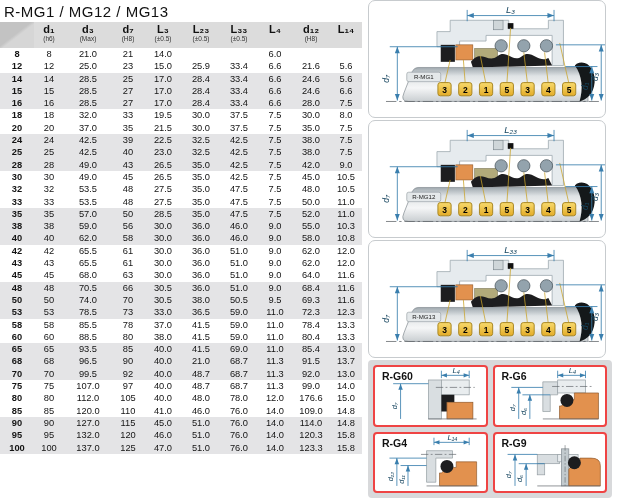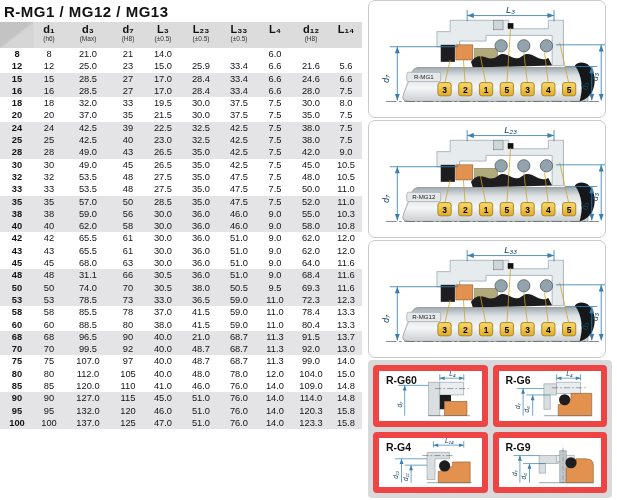--- a/index.html
+++ b/index.html
@@ -4,21 +4,21 @@
 <style>
   html,body{margin:0;padding:0;}
   body{
     width:617px;height:500px;overflow:hidden;background:#ffffff;
     font-family:"Liberation Sans","DejaVu Sans",sans-serif;color:#1a1a1a;
     display:flex;flex-direction:row;
   }
   
   .left{width:365px;flex:0 0 365px;}
   .page-title{
-    font-size:15px;font-weight:bold;letter-spacing:.5px;
+    font-size:15px;font-weight:normal;letter-spacing:.5px;
     padding:3px 0 2px 4px;height:17px;line-height:17px;color:#111;
   }
   table.spec{
     width:362px;border-collapse:collapse;table-layout:fixed;
   }
   table.spec col:nth-child(1){width:34px;}
   table.spec col:nth-child(2){width:30px;}
   table.spec col:nth-child(3){width:48px;}
   table.spec col:nth-child(4){width:32px;}
   table.spec col:nth-child(5){width:38px;}
@@ -48,21 +48,21 @@
     width:238px;height:118px;margin-bottom:2px;box-sizing:border-box;
     border:1px solid #c7cbce;border-radius:7px;background:#fff;overflow:hidden;
   }
   .seal-panel svg{display:block;width:100%;height:100%;}
   .seat-wrap{
     width:244px;height:138px;background:#d8d9db;border-radius:4px;
     box-sizing:border-box;padding:5px;
     display:grid;grid-template-columns:1fr 1fr;grid-template-rows:1fr 1fr;gap:5px;
   }
   .seat-panel{
-    position:relative;background:#fff;border:6px solid #ef4444;border-radius:4px;
+    position:relative;background:#fff;border:2px solid #ef4444;border-radius:4px;
     overflow:hidden;
   }
   .seat-label{
     position:absolute;top:3px;left:7px;font-size:10.5px;font-weight:bold;color:#111;
   }
   .seat-panel svg{display:block;width:100%;height:100%;}
   text{font-family:"Liberation Sans","DejaVu Sans",sans-serif;}
   .dim-text{font-style:italic;fill:#16455f;}
 </style>
 </head>
@@ -143,20 +143,32 @@
           <td>25.0</td>
           <td>23</td>
           <td>15.0</td>
           <td>25.9</td>
           <td>33.4</td>
           <td>6.6</td>
           <td>21.6</td>
           <td>5.6</td>
         </tr>
         <tr class="band">
+          <td>14</td>
+          <td>14</td>
+          <td>28.5</td>
+          <td>25</td>
+          <td>17.0</td>
+          <td>28.4</td>
+          <td>33.4</td>
+          <td>6.6</td>
+          <td>24.6</td>
+          <td>5.6</td>
+        </tr>
+        <tr class="band">
           <td>15</td>
           <td>15</td>
           <td>28.5</td>
           <td>27</td>
           <td>17.0</td>
           <td>28.4</td>
           <td>33.4</td>
           <td>6.6</td>
           <td>24.6</td>
           <td>6.6</td>
@@ -337,21 +349,21 @@
           <td>30.0</td>
           <td>36.0</td>
           <td>51.0</td>
           <td>9.0</td>
           <td>64.0</td>
           <td>11.6</td>
         </tr>
         <tr class="band">
           <td>48</td>
           <td>48</td>
-          <td>31.1</td>
+          <td>70.5</td>
           <td>66</td>
           <td>30.5</td>
           <td>36.0</td>
           <td>51.0</td>
           <td>9.0</td>
           <td>68.4</td>
           <td>11.6</td>
         </tr>
         <tr class="band">
           <td>50</td>
@@ -395,20 +407,32 @@
           <td>88.5</td>
           <td>80</td>
           <td>38.0</td>
           <td>41.5</td>
           <td>59.0</td>
           <td>11.0</td>
           <td>80.4</td>
           <td>13.3</td>
         </tr>
         <tr class="band">
+          <td>65</td>
+          <td>65</td>
+          <td>93.5</td>
+          <td>85</td>
+          <td>40.0</td>
+          <td>41.5</td>
+          <td>69.0</td>
+          <td>11.0</td>
+          <td>85.4</td>
+          <td>13.0</td>
+        </tr>
+        <tr class="band">
           <td>68</td>
           <td>68</td>
           <td>96.5</td>
           <td>90</td>
           <td>40.0</td>
           <td>21.0</td>
           <td>68.7</td>
           <td>11.3</td>
           <td>91.5</td>
           <td>13.7</td>
@@ -439,21 +463,21 @@
         </tr>
         <tr>
           <td>80</td>
           <td>80</td>
           <td>112.0</td>
           <td>105</td>
           <td>40.0</td>
           <td>48.0</td>
           <td>78.0</td>
           <td>12.0</td>
-          <td>104.0</td>
+          <td>176.6</td>
           <td>15.0</td>
         </tr>
         <tr>
           <td>85</td>
           <td>85</td>
           <td>120.0</td>
           <td>110</td>
           <td>41.0</td>
           <td>46.0</td>
           <td>76.0</td>

